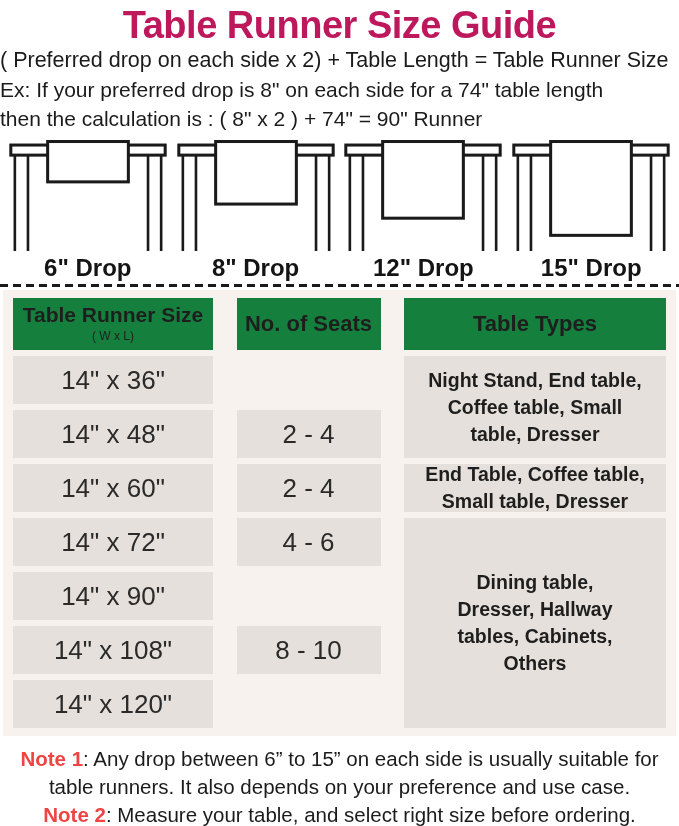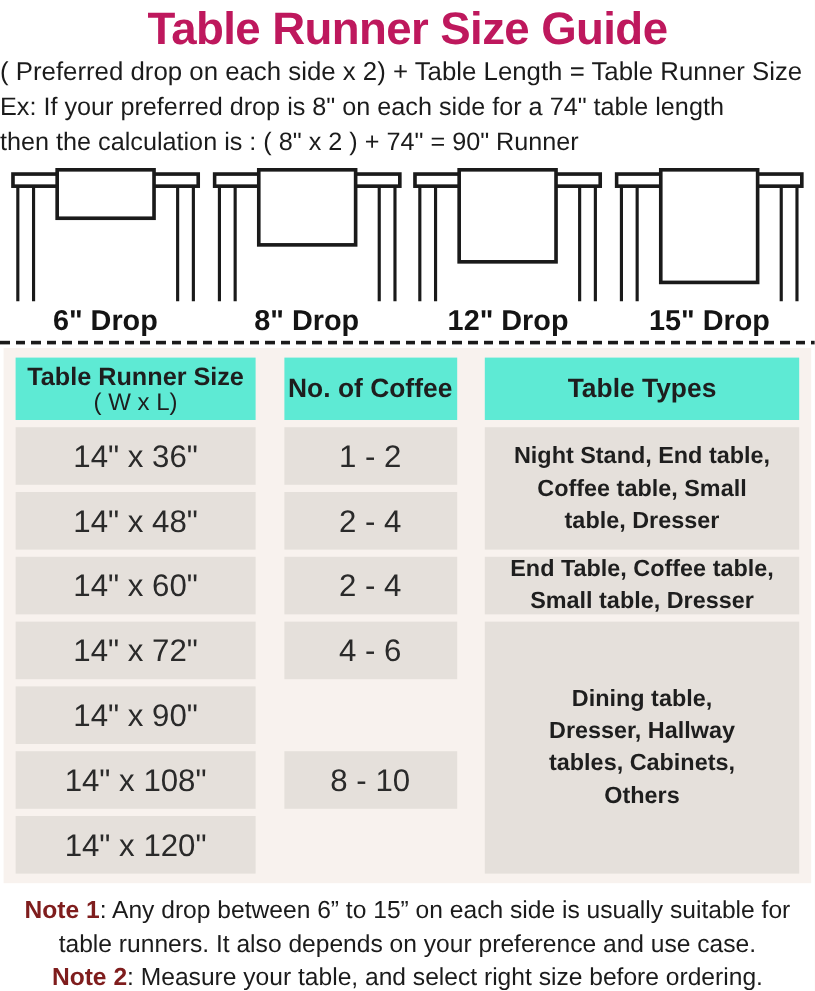--- a/index.html
+++ b/index.html
@@ -60,28 +60,28 @@
     padding: 8px 10px;
   }
   .grid {
     display: grid;
     grid-template-columns: 200px 144px 262px;
     grid-template-rows: 52px repeat(7, 48px);
     row-gap: 6px;
     justify-content: space-between;
   }
   .hcell {
-    background: #5eead4;
+    background: #15803d;
     display: flex; flex-direction: column;
     align-items: center; justify-content: center;
     text-align: center;
     color: #1e1e1e;
   }
   .hcell .h-main { font-size: 21px; font-weight: bold; line-height: 23px; }
-  .hcell .h-sub  { font-size: 20px; line-height: 20px; }
+  .hcell .h-sub  { font-size: 12px; line-height: 20px; }
   .hcell .h-single { font-size: 22px; font-weight: bold; }
   .cell {
     background: #e5e0db;
     display: flex; align-items: center; justify-content: center;
     text-align: center;
   }
   .size-cell, .seats-cell { font-size: 26px; color: #2a2a2a; }
   .types-cell {
     font-size: 19.5px;
     font-weight: bold;
@@ -97,21 +97,21 @@
   .types-b { grid-row: 4; }
   .types-c { grid-row: 5 / span 4; }
   
   .notes {
     margin-top: 9px;
     text-align: center;
     font-size: 20.5px;
     line-height: 28px;
     padding: 0 6px;
   }
-  .note-label { font-weight: bold; color: #7f1d1d; }
+  .note-label { font-weight: bold; color: #ef4444; }
   
   .fig line { stroke: #1a1a1a; stroke-width: 2.6; }
   .fig rect { fill: #ffffff; stroke: #1a1a1a; stroke-width: 3; }
 </style>
 </head>
 <body>
 
 <div class="title">Table Runner Size Guide</div>
 <div class="formula">( Preferred drop on each side x 2) + Table Length = Table Runner Size</div>
 <div class="ex-line">Ex: If your preferred drop is 8" on each side for a 74" table length</div>
@@ -167,35 +167,34 @@
 <div class="dashline"></div>
 
 <div class="panel">
   <div class="grid">
 
     <div class="hcell col1 hrow">
       <div class="h-main">Table Runner Size</div>
       <div class="h-sub">( W x L)</div>
     </div>
     <div class="hcell col2 hrow">
-      <div class="h-single">No. of Coffee</div>
+      <div class="h-single">No. of Seats</div>
     </div>
     <div class="hcell col3 hrow">
       <div class="h-single">Table Types</div>
     </div>
 
     <div class="cell size-cell col1" style="grid-row:2">14" x 36"</div>
     <div class="cell size-cell col1" style="grid-row:3">14" x 48"</div>
     <div class="cell size-cell col1" style="grid-row:4">14" x 60"</div>
     <div class="cell size-cell col1" style="grid-row:5">14" x 72"</div>
     <div class="cell size-cell col1" style="grid-row:6">14" x 90"</div>
     <div class="cell size-cell col1" style="grid-row:7">14" x 108"</div>
     <div class="cell size-cell col1" style="grid-row:8">14" x 120"</div>
 
-    <div class="cell seats-cell col2" style="grid-row:2">1 - 2</div>
     <div class="cell seats-cell col2" style="grid-row:3">2 - 4</div>
     <div class="cell seats-cell col2" style="grid-row:4">2 - 4</div>
     <div class="cell seats-cell col2" style="grid-row:5">4 - 6</div>
     <div class="cell seats-cell col2" style="grid-row:7">8 - 10</div>
 
     <div class="cell types-cell col3 types-a">Night Stand, End table,
 Coffee table, Small
 table, Dresser</div>
     <div class="cell types-cell col3 types-c">Dining table,
 Dresser, Hallway

